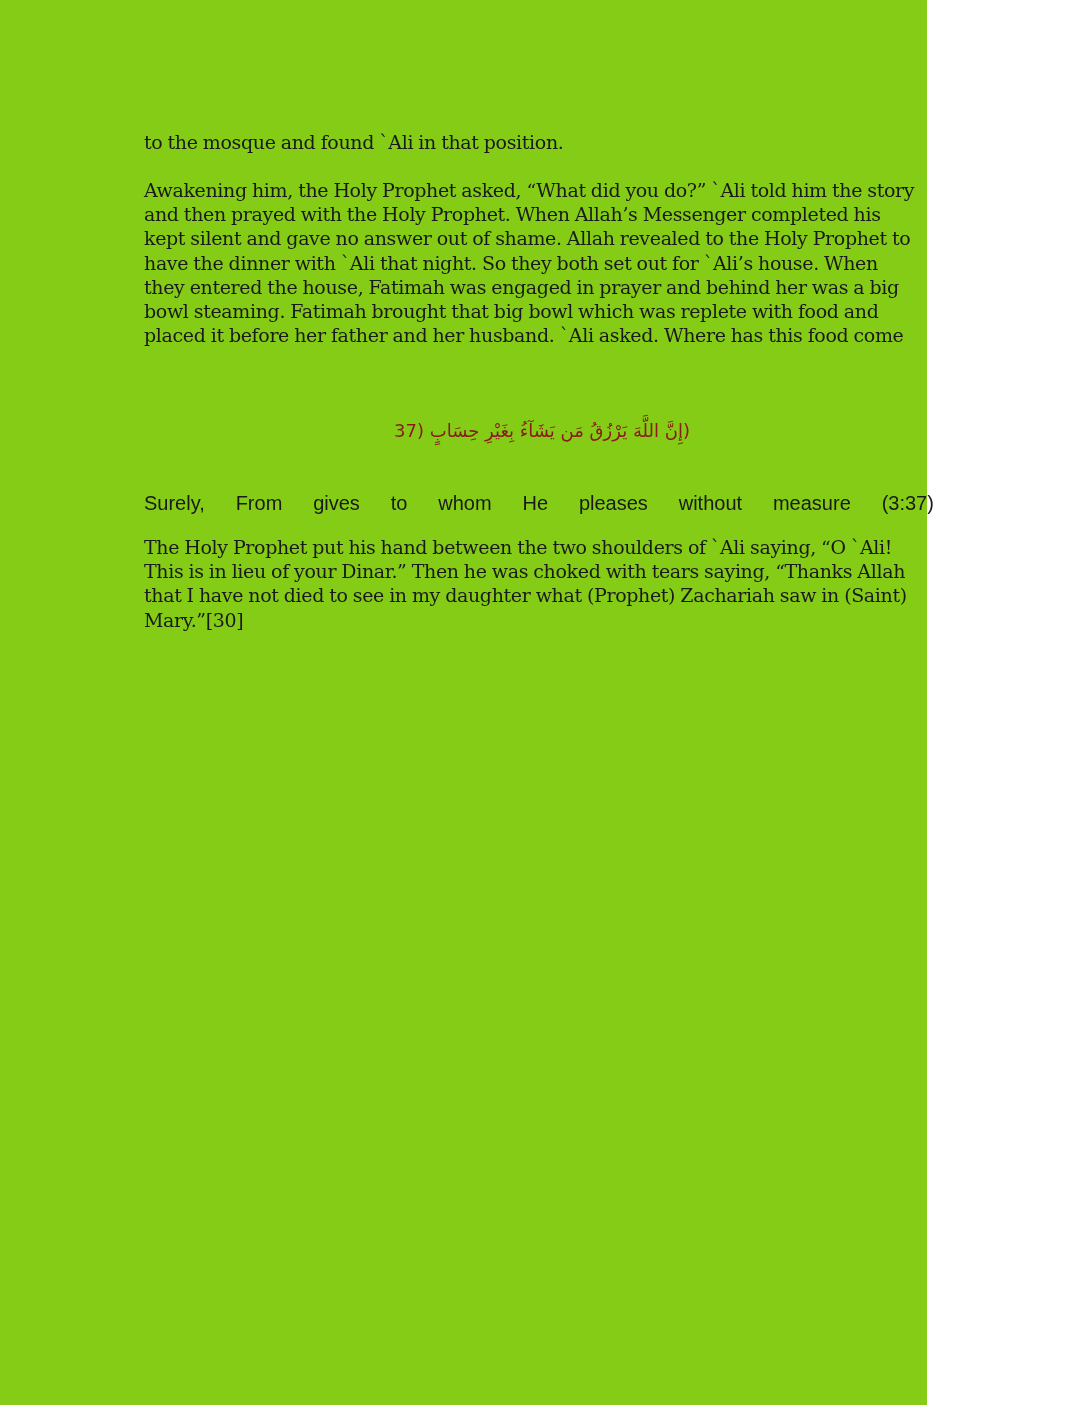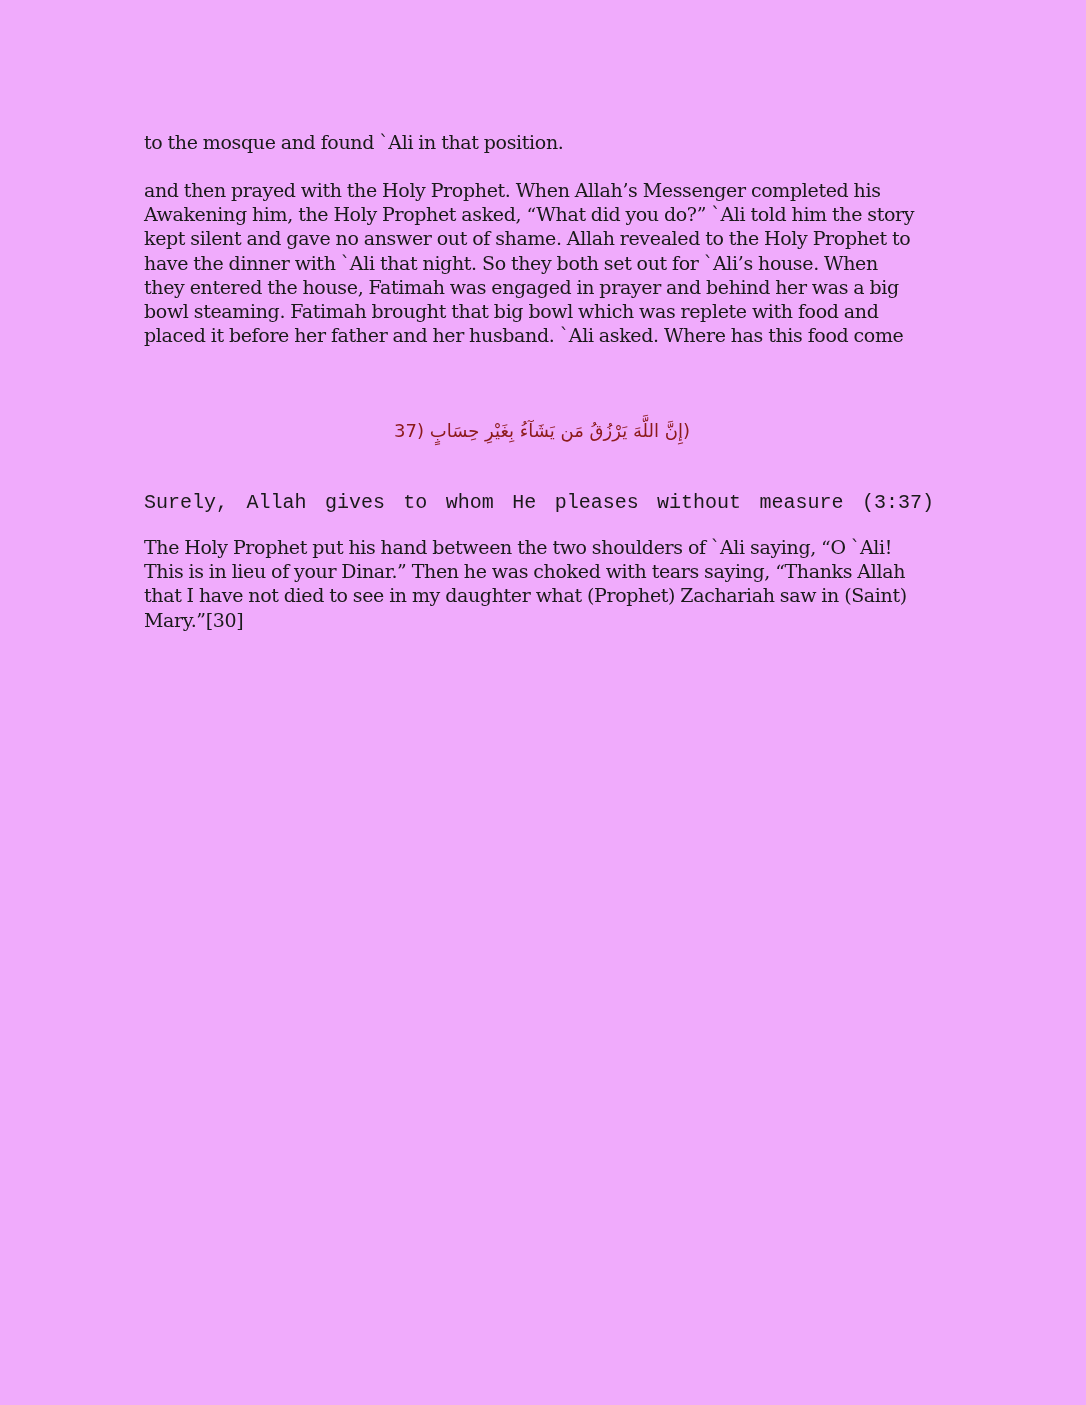--- a/index.html
+++ b/index.html
@@ -10,23 +10,23 @@
     body {
       width: 1086px;
       height: 1405px;
       position: relative;
       overflow: hidden;
     }
     .page {
       position: absolute;
       left: 0;
       top: 0;
-      width: 1086px;
+      width: 927px;
       height: 1405px;
-      background: #f0abfc;
+      background: #84cc16;
     }
     .text {
       position: absolute;
       left: 144px;
       width: 790px;
       font-family: "DejaVu Serif", serif;
       font-size: 19px;
       line-height: 24.2px;
       color: #1a1a1a;
       letter-spacing: -0.35px;
@@ -46,54 +46,54 @@
       line-height: 26px;
       color: #8b1a1a;
       direction: rtl;
       white-space: nowrap;
     }
     .verse-en {
       position: absolute;
       top: 491px;
       left: 144px;
       width: 790px;
-      font-family: Liberation Mono, monospace;
+      font-family: Liberation Sans, sans-serif;
       font-size: 20px;
       line-height: 24px;
       color: #1a1a1a;
       display: flex;
       justify-content: space-between;
     }
     .p3 { top: 535px; }
     .p3 .line { display: block; white-space: nowrap; }
   </style>
 </head>
 <body>
 
 <div class="page">
 
   <div class="text p1">
     <span>to the mosque and found `Ali in that position.</span>
   </div>
 
   <div class="text p2">
+    <span class="line">Awakening him, the Holy Prophet asked, “What did you do?” `Ali told him the story</span>
     <span class="line">and then prayed with the Holy Prophet. When Allah’s Messenger completed his</span>
-    <span class="line">Awakening him, the Holy Prophet asked, “What did you do?” `Ali told him the story</span>
     <span class="line">kept silent and gave no answer out of shame. Allah revealed to the Holy Prophet to</span>
     <span class="line">have the dinner with `Ali that night. So they both set out for `Ali’s house. When</span>
     <span class="line">they entered the house, Fatimah was engaged in prayer and behind her was a big</span>
     <span class="line">bowl steaming. Fatimah brought that big bowl which was replete with food and</span>
     <span class="line">placed it before her father and her husband. `Ali asked. Where has this food come</span>
   </div>
 
   <div class="verse-ar">(إِنَّ اللَّهَ يَرْزُقُ مَن يَشَآءُ بِغَيْرِ حِسَابٍ (37</div>
 
   <div class="verse-en">
     <span>Surely,</span>
-    <span>Allah</span>
+    <span>From</span>
     <span>gives</span>
     <span>to</span>
     <span>whom</span>
     <span>He</span>
     <span>pleases</span>
     <span>without</span>
     <span>measure</span>
     <span>(3:37)</span>
   </div>
 

